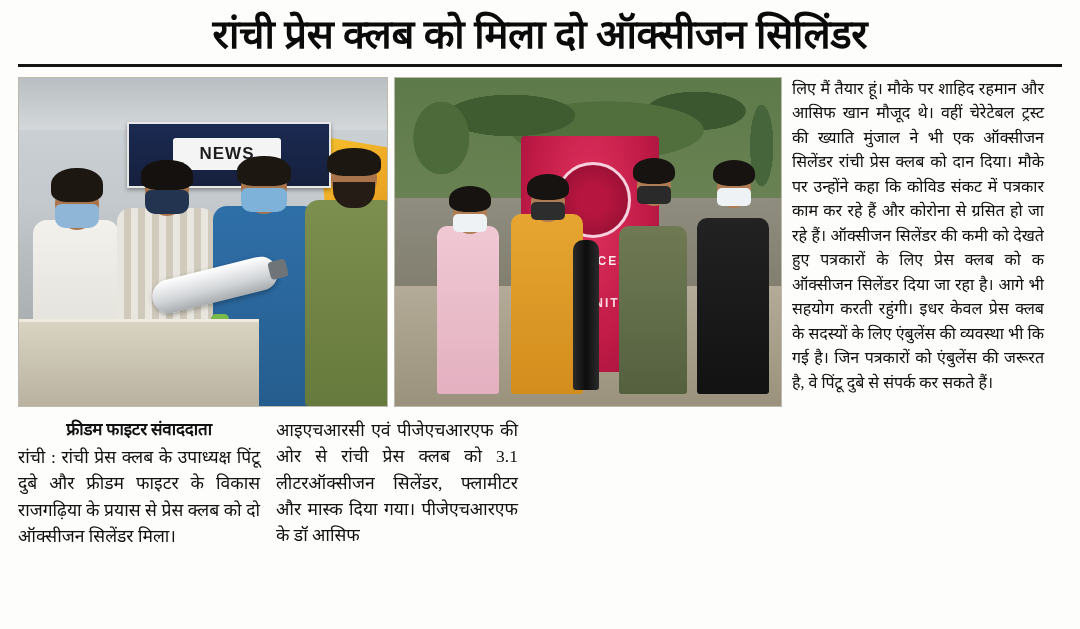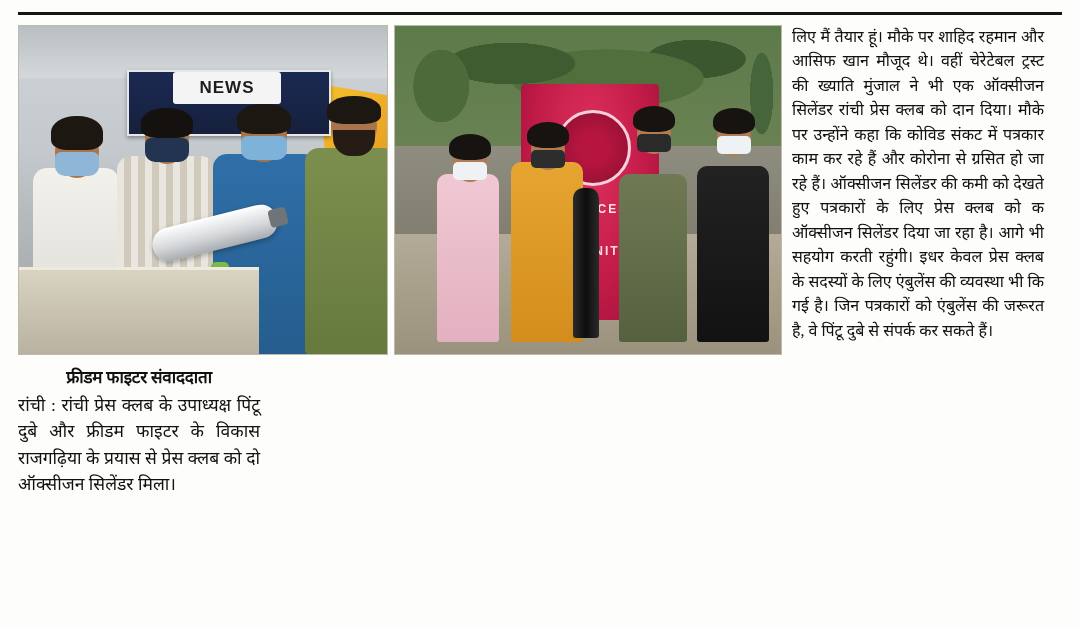--- a/index.html
+++ b/index.html
@@ -75,21 +75,21 @@
     position:absolute; left:0; top:0; width:100%; height:52px;
     background: linear-gradient(180deg,#b9bec2,#d4d8da);
   }
   .pa-banner {
     position:absolute; left:108px; top:44px; width:200px; height:62px;
     background: linear-gradient(180deg,#1b2a52,#16203d);
     border:2px solid #e7e7e7;
     box-shadow: 0 2px 4px rgba(0,0,0,.35);
   }
   .pa-banner-label {
-    position:absolute; left:44px; top:0; width:108px; height:32px;
+    position:absolute; left:44px; top:14px; width:108px; height:32px;
     background:#f4f4f4; border-radius:3px;
     color:#1c1c1c; font-family:"Liberation Sans",sans-serif; font-weight:bold;
     font-size:17px; line-height:32px; text-align:center; letter-spacing:1px;
   }
   .pa-flag {
     position:absolute; left:300px; top:58px; width:86px; height:118px;
     background: linear-gradient(135deg,#f6c024 0%, #f1a91d 45%, #d98f12 100%);
     clip-path: polygon(0 0, 100% 12%, 86% 100%, 10% 86%);
     opacity:.95;
   }
@@ -297,20 +297,21 @@
   .right-col .body-text {
     font-size: 16px;
     line-height: 1.53;
   }
 </style>
 </head>
 <body>
 
 <div class="page">
 
+  <div class="headline">रांची प्रेस क्लब को मिला दो ऑक्सीजन सिलिंडर</div>
 
   <div class="rule"></div>
 
   <div class="layout">
 
     <div class="left-col">
 
       <div class="photos">
 
         <div class="photo photo-a">
@@ -408,20 +409,23 @@
       </div>
 
       <div class="text-cols">
         <div class="col">
           <div class="byline">फ्रीडम फाइटर संवाददाता</div>
           <div class="body-text lead">
             <span class="dateline">रांची : </span><span>रांची प्रेस क्लब के उपाध्यक्ष पिंटू दुबे और फ्रीडम फाइटर के विकास राजगढ़िया के प्रयास से प्रेस क्लब को दो ऑक्सीजन सिलेंडर मिला।</span>
           </div>
         </div>
 
+        <div class="col">
+          <div class="body-text">आइएचआरसी एवं पीजेएचआरएफ की ओर से रांची प्रेस क्लब को 3.1 लीटरऑक्सीजन सिलेंडर, फ्लामीटर और मास्क दिया गया। पीजेएचआरएफ के डॉ आसिफ</div>
+        </div>
 
       </div>
 
     </div>
 
     <div class="right-col">
       <div class="body-text">लिए मैं तैयार हूं। मौके पर शाहिद रहमान और आसिफ खान मौजूद थे। वहीं चेरेटेबल ट्रस्ट की ख्याति मुंजाल ने भी एक ऑक्सीजन सिलेंडर रांची प्रेस क्लब को दान दिया। मौके पर उन्होंने कहा कि कोविड संकट में पत्रकार काम कर रहे हैं और कोरोना से ग्रसित हो जा रहे हैं। ऑक्सीजन सिलेंडर की कमी को देखते हुए पत्रकारों के लिए प्रेस क्लब को क ऑक्सीजन सिलेंडर दिया जा रहा है। आगे भी सहयोग करती रहुंगी। इधर केवल प्रेस क्लब के सदस्यों के लिए एंबुलेंस की व्यवस्था भी कि गई है। जिन पत्रकारों को एंबुलेंस की जरूरत है, वे पिंटू दुबे से संपर्क कर सकते हैं।</div>
     </div>
 
   </div>

